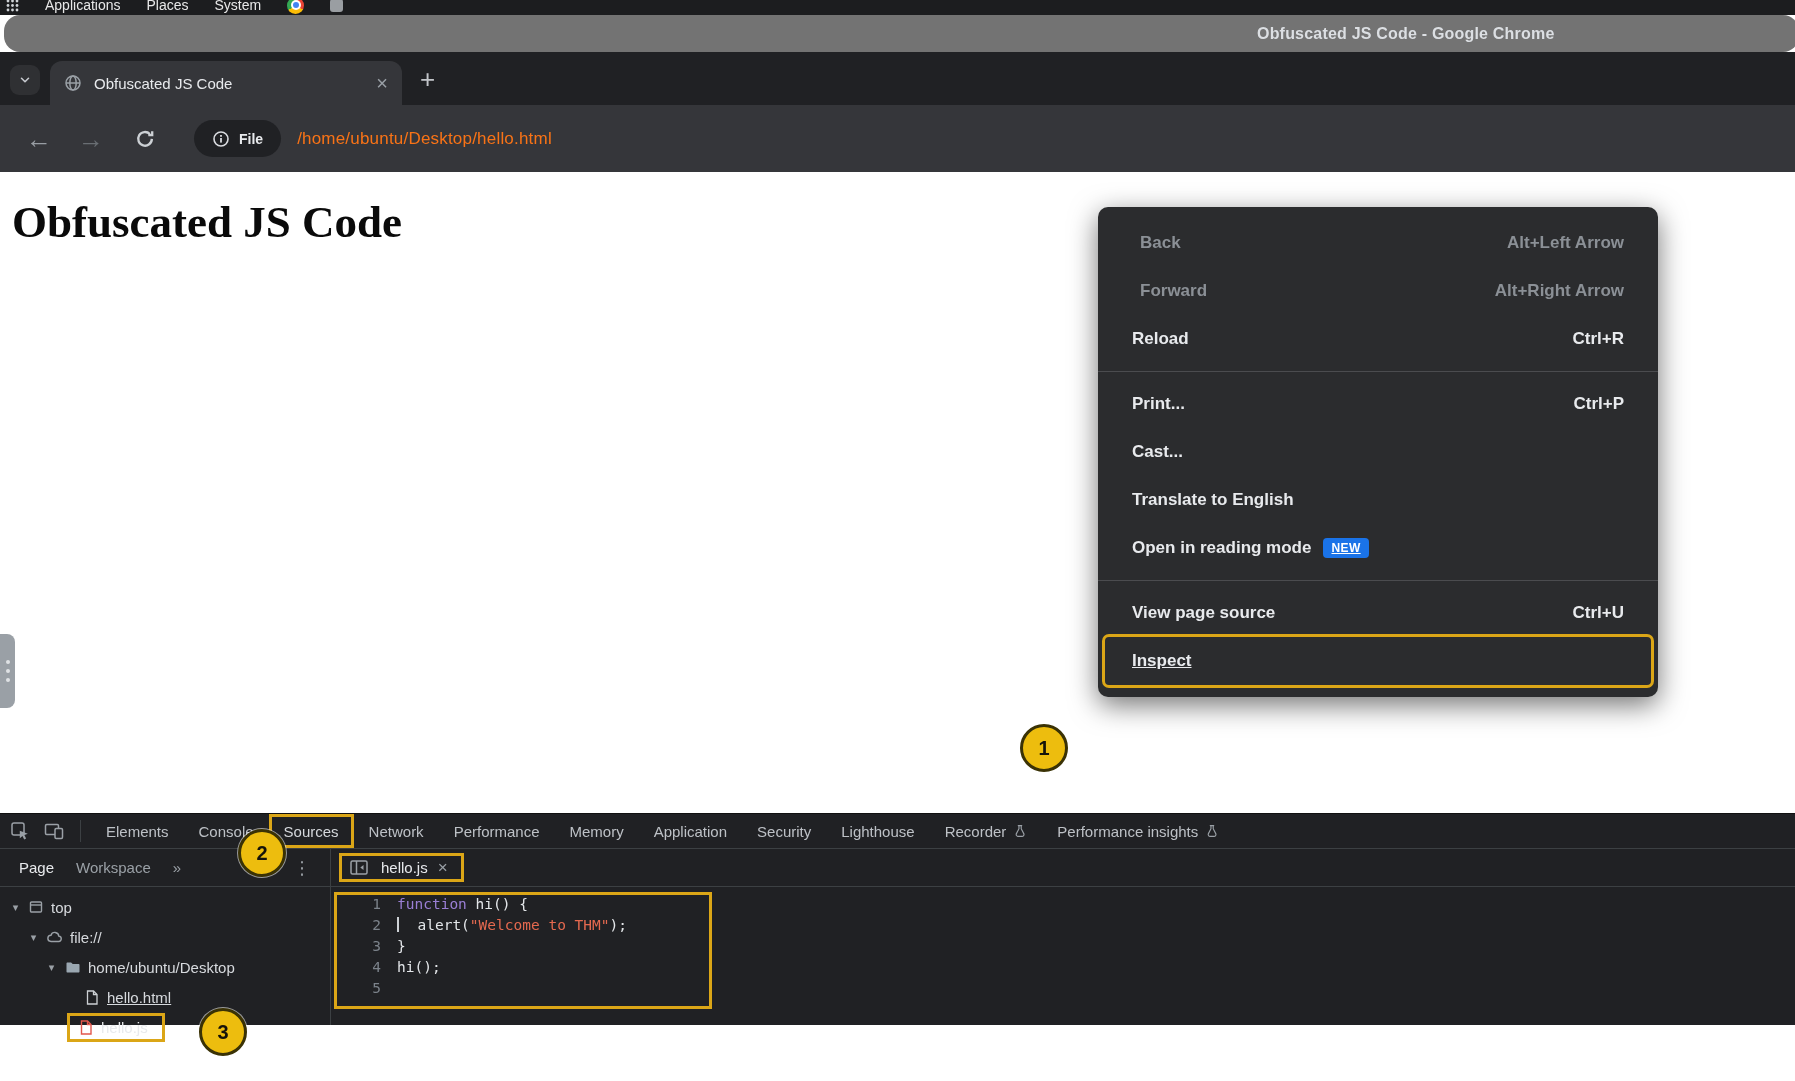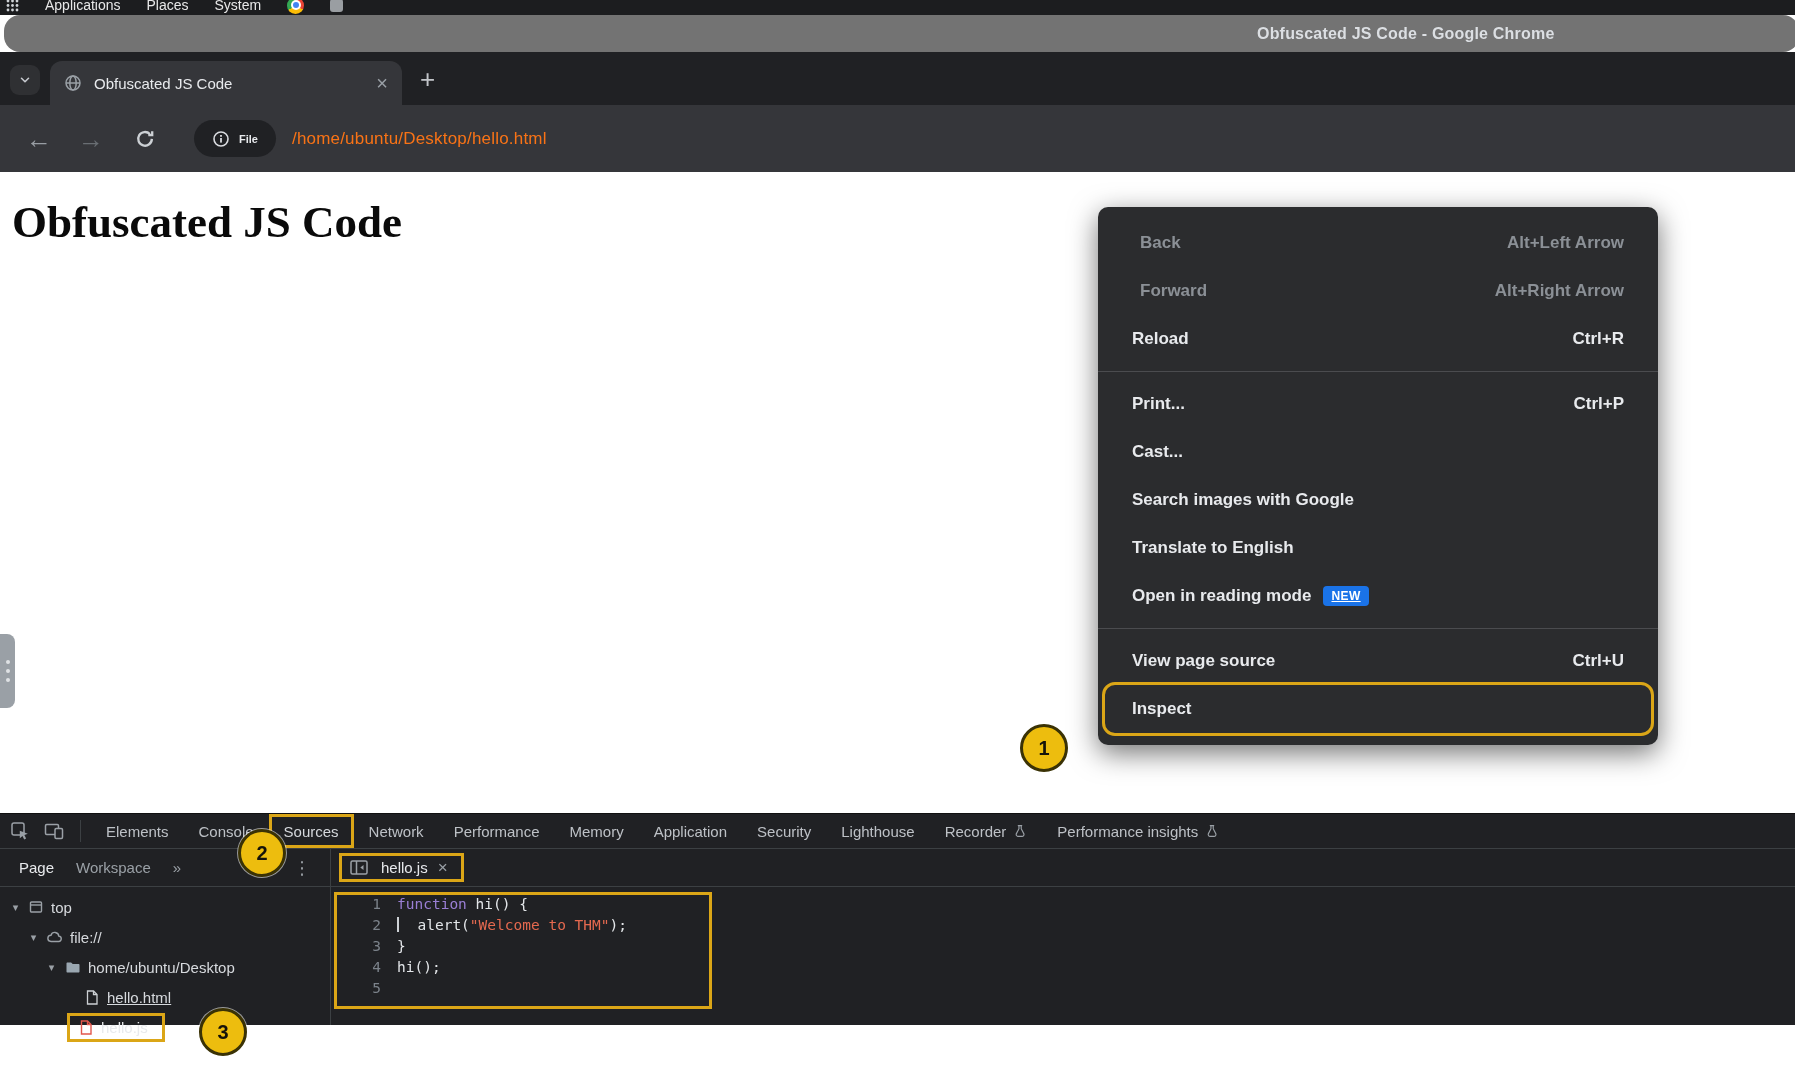--- a/index.html
+++ b/index.html
@@ -41,41 +41,41 @@
   .new-tab{position:absolute;left:420px;top:12px;font-size:26px;color:#c2c5c9;font-weight:400;}
 
   
   #toolbar{position:absolute;top:105px;left:0;width:100%;height:67px;background:var(--toolbar-bg);
            display:flex;align-items:center;z-index:1;}
   .nav-btn{font-size:26px;line-height:1;margin-left:26px;color:#989da3;}
   .nav-btn.fwd{color:#696e73;}
   .reload-btn{margin-left:30px;display:flex;}
   .chip{margin-left:38px;height:37px;border-radius:19px;background:#202124;display:flex;align-items:center;
         gap:9px;padding:0 18px;}
-  .chip .chip-lbl{color:#e8eaed;font-weight:700;font-size:11px;}
+  .chip .chip-lbl{color:#e8eaed;font-weight:700;font-size:14px;}
   .url{margin-left:16px;color:#f97316;font-size:17px;font-weight:500;letter-spacing:.2px;}
 
   
   #page{position:absolute;top:172px;left:0;width:100%;height:641px;background:#fff;}
   #page h1{margin:24px 0 0 12px;font-family:"Liberation Serif","DejaVu Serif",serif;
            font-size:45px;font-weight:700;color:#0a0a0a;}
 
   
   #side-handle{position:absolute;left:0;top:634px;width:15px;height:74px;background:#9aa0a6;
                border-radius:0 8px 8px 0;display:flex;flex-direction:column;align-items:center;
                justify-content:center;gap:5px;z-index:4;}
   #side-handle i{width:4px;height:4px;border-radius:50%;background:#dfe2e5;display:block;}
 
   
   #context-menu{position:absolute;left:1098px;top:207px;width:560px;background:#2b2c2e;border-radius:10px;
                 padding:12px 0;box-shadow:0 8px 28px rgba(0,0,0,.55);z-index:6;box-sizing:border-box;}
   .mi{height:48px;display:flex;align-items:center;padding:0 34px;font-size:17px;font-weight:600;color:#e8eaed;}
   .mi .sc{margin-left:auto;}
   .mi.dis{color:#8b9096;margin-left:8px;}
-  .mi.hl{margin:0 7px;padding:0 27px;outline:3px solid var(--gold);outline-offset:0;border-radius:10px;}
+  .mi.hl{margin:0 7px;padding:0 27px;outline:3px solid var(--gold);outline-offset:0;border-radius:4px;text-decoration:underline;}
   .sep{height:1px;background:#4b4c4f;margin:8px 0;}
   .badge{margin-left:12px;background:#1a73e8;color:#fff;font-size:12px;font-weight:700;
          padding:3px 8px;border-radius:4px;letter-spacing:.4px;text-decoration:underline;}
 
   
   .step{position:absolute;width:42px;height:42px;border-radius:50%;background:#edbd0e;border:3px solid #3a3205;
         box-shadow:0 0 0 1px rgba(255,255,255,.55);color:#15130a;font-weight:700;font-size:20px;
         display:flex;align-items:center;justify-content:center;z-index:9;}
   #step1{left:1020px;top:724px;}
   #step2{left:238px;top:829px;}
@@ -228,23 +228,20 @@
     </div>
     <div class="sep"></div>
     <div class="mi">
       <span>Print...</span>
       <span class="sc">Ctrl+P</span>
     </div>
     <div class="mi">
       <span>Cast...</span>
     </div>
     <div class="mi">
-      <span>Search images with Google</span>
-    </div>
-    <div class="mi">
       <span>Translate to English</span>
     </div>
     <div class="mi">
       <span>Open in reading mode</span>
       <span class="badge">NEW</span>
     </div>
     <div class="sep"></div>
     <div class="mi">
       <span>View page source</span>
       <span class="sc">Ctrl+U</span>

